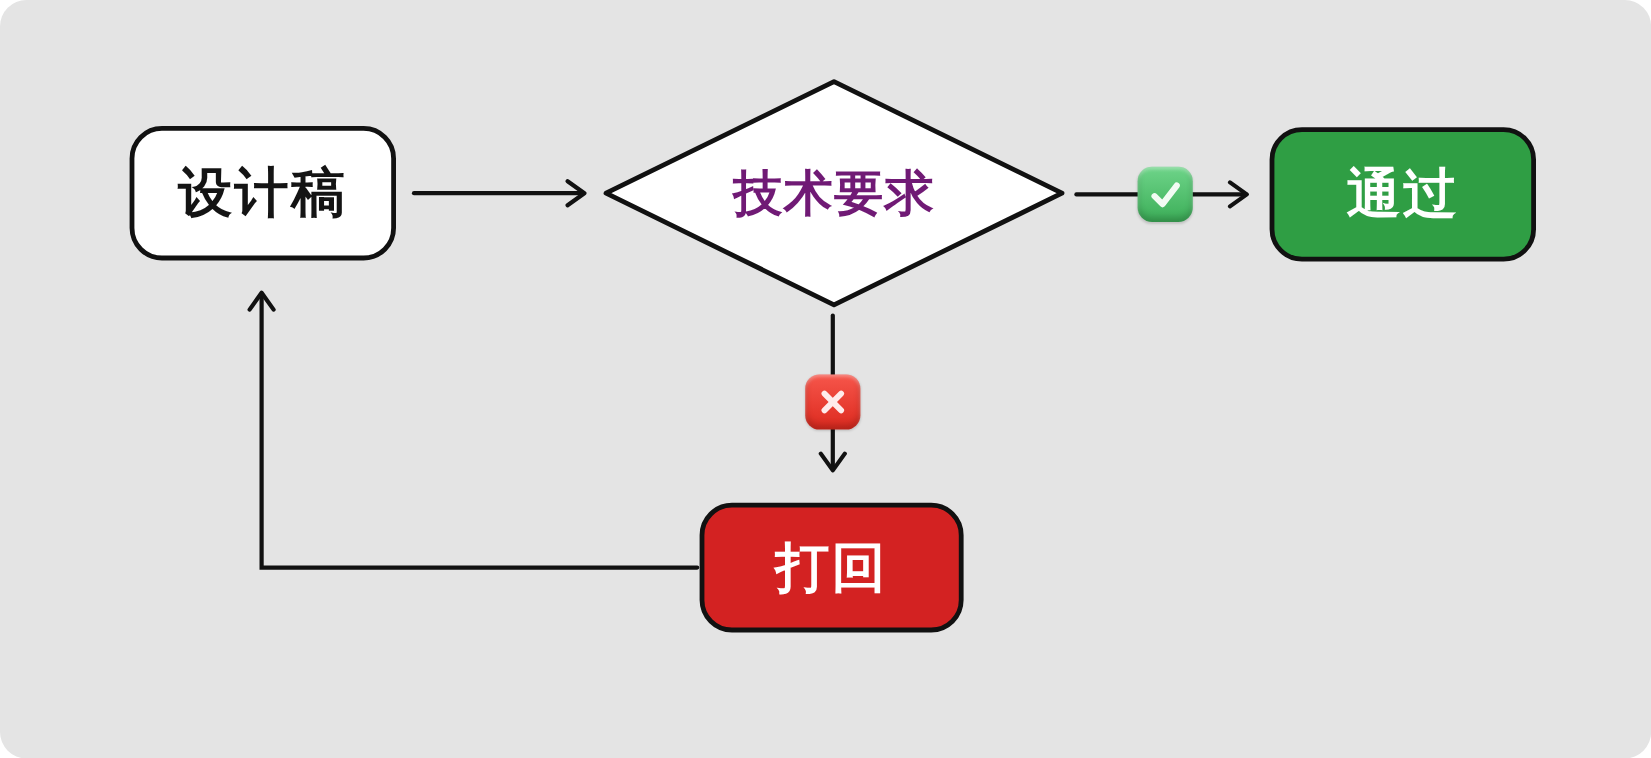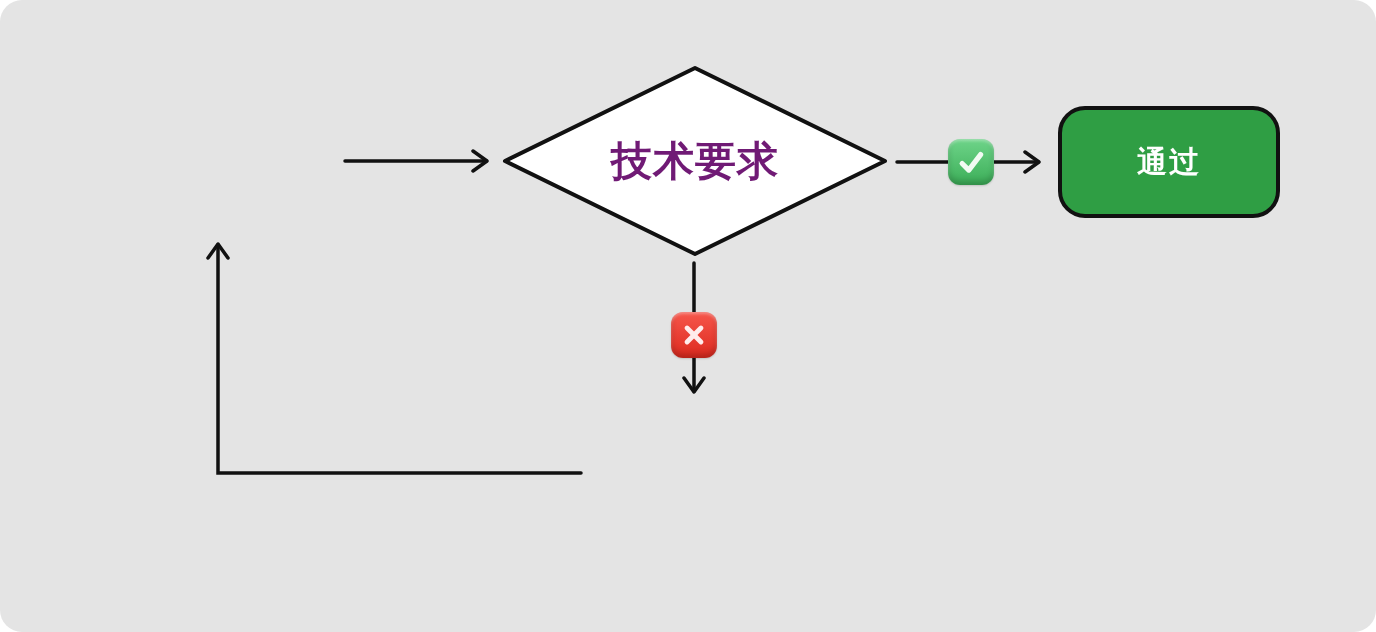--- a/index.html
+++ b/index.html
@@ -43,21 +43,21 @@
     width: 222px; height: 112px;
     background: #ffffff;
     color: #141414;
     font-size: 45px;
   }
   .node-pass {
     left: 1058px; top: 106px;
     width: 222px; height: 112px;
     background: #2f9e44;
     color: #ffffff;
-    font-size: 30px;
+    font-size: 45px;
   }
   .node-reject {
     left: 583px; top: 419px;
     width: 220px; height: 108px;
     background: #d32222;
     color: #ffffff;
     font-size: 45px;
   }
   .diamond-label {
     position: absolute;
@@ -108,27 +108,33 @@
 
     <path d="M 897 162 L 1038 162" fill="none" stroke="#111111" stroke-width="3.5" stroke-linecap="round" marker-end="url(#arrowhead)"></path>
 
     <path d="M 694 263 L 694 391" fill="none" stroke="#111111" stroke-width="3.5" stroke-linecap="round" marker-end="url(#arrowhead)"></path>
 
     <path d="M 581 473 L 218 473 L 218 245" fill="none" stroke="#111111" stroke-width="3.5" stroke-linecap="round" stroke-linejoin="miter" marker-end="url(#arrowhead)"></path>
 
     <polygon points="505,161 695,68 885,161 695,254" fill="#ffffff" stroke="#111111" stroke-width="4" stroke-linejoin="round"></polygon>
   </svg>
 
+  <div class="node node-design">
+    <span>设计稿</span>
+  </div>
 
   <div class="diamond-label">技术要求</div>
 
   <div class="node node-pass">
     <span>通过</span>
   </div>
 
+  <div class="node node-reject">
+    <span>打回</span>
+  </div>
 
   <div class="badge badge-check">
     <svg width="34" height="34" viewBox="0 0 46 46">
       <polyline points="11,25 20,34 36,13" fill="none" stroke="#f2fbf3" stroke-width="7" stroke-linecap="round" stroke-linejoin="round"></polyline>
     </svg>
   </div>
 
   <div class="badge badge-cross">
     <svg width="32" height="32" viewBox="0 0 46 46">
       <line x1="13" y1="13" x2="33" y2="33" stroke="#ffecec" stroke-width="7" stroke-linecap="round"></line>

